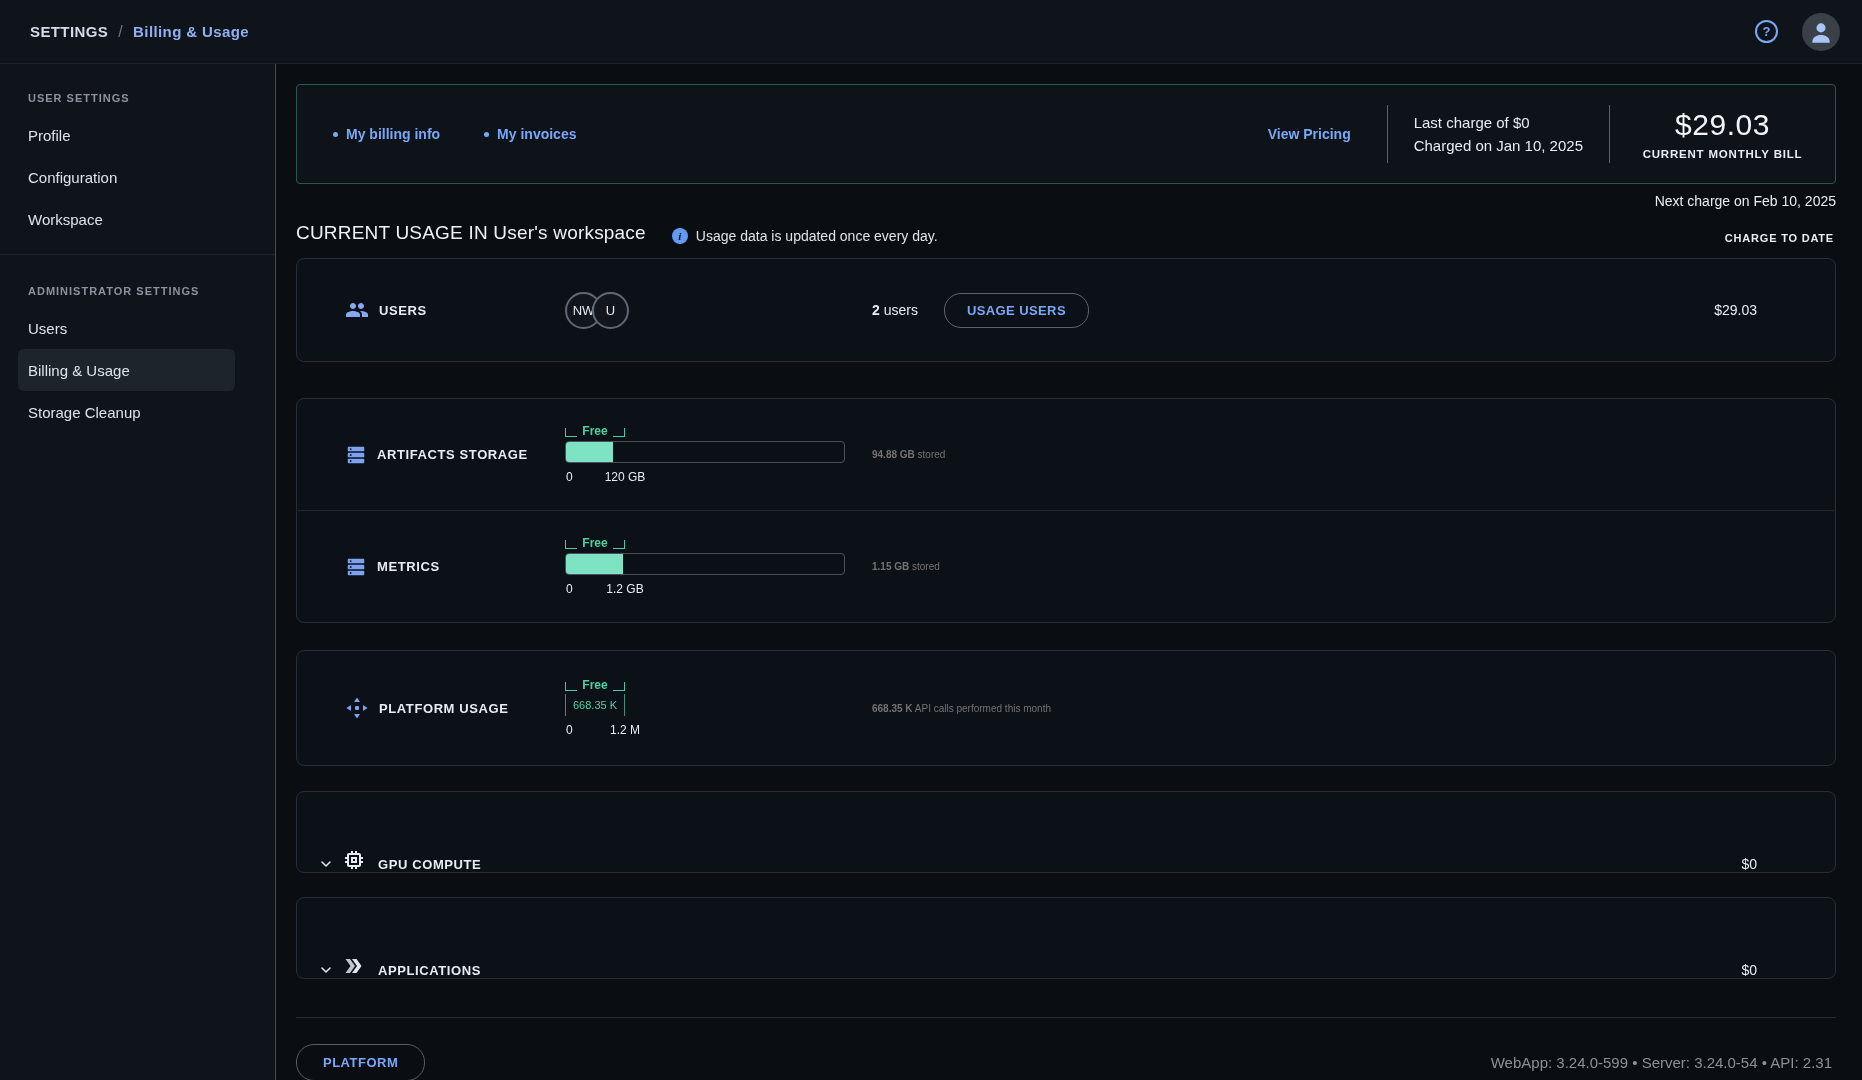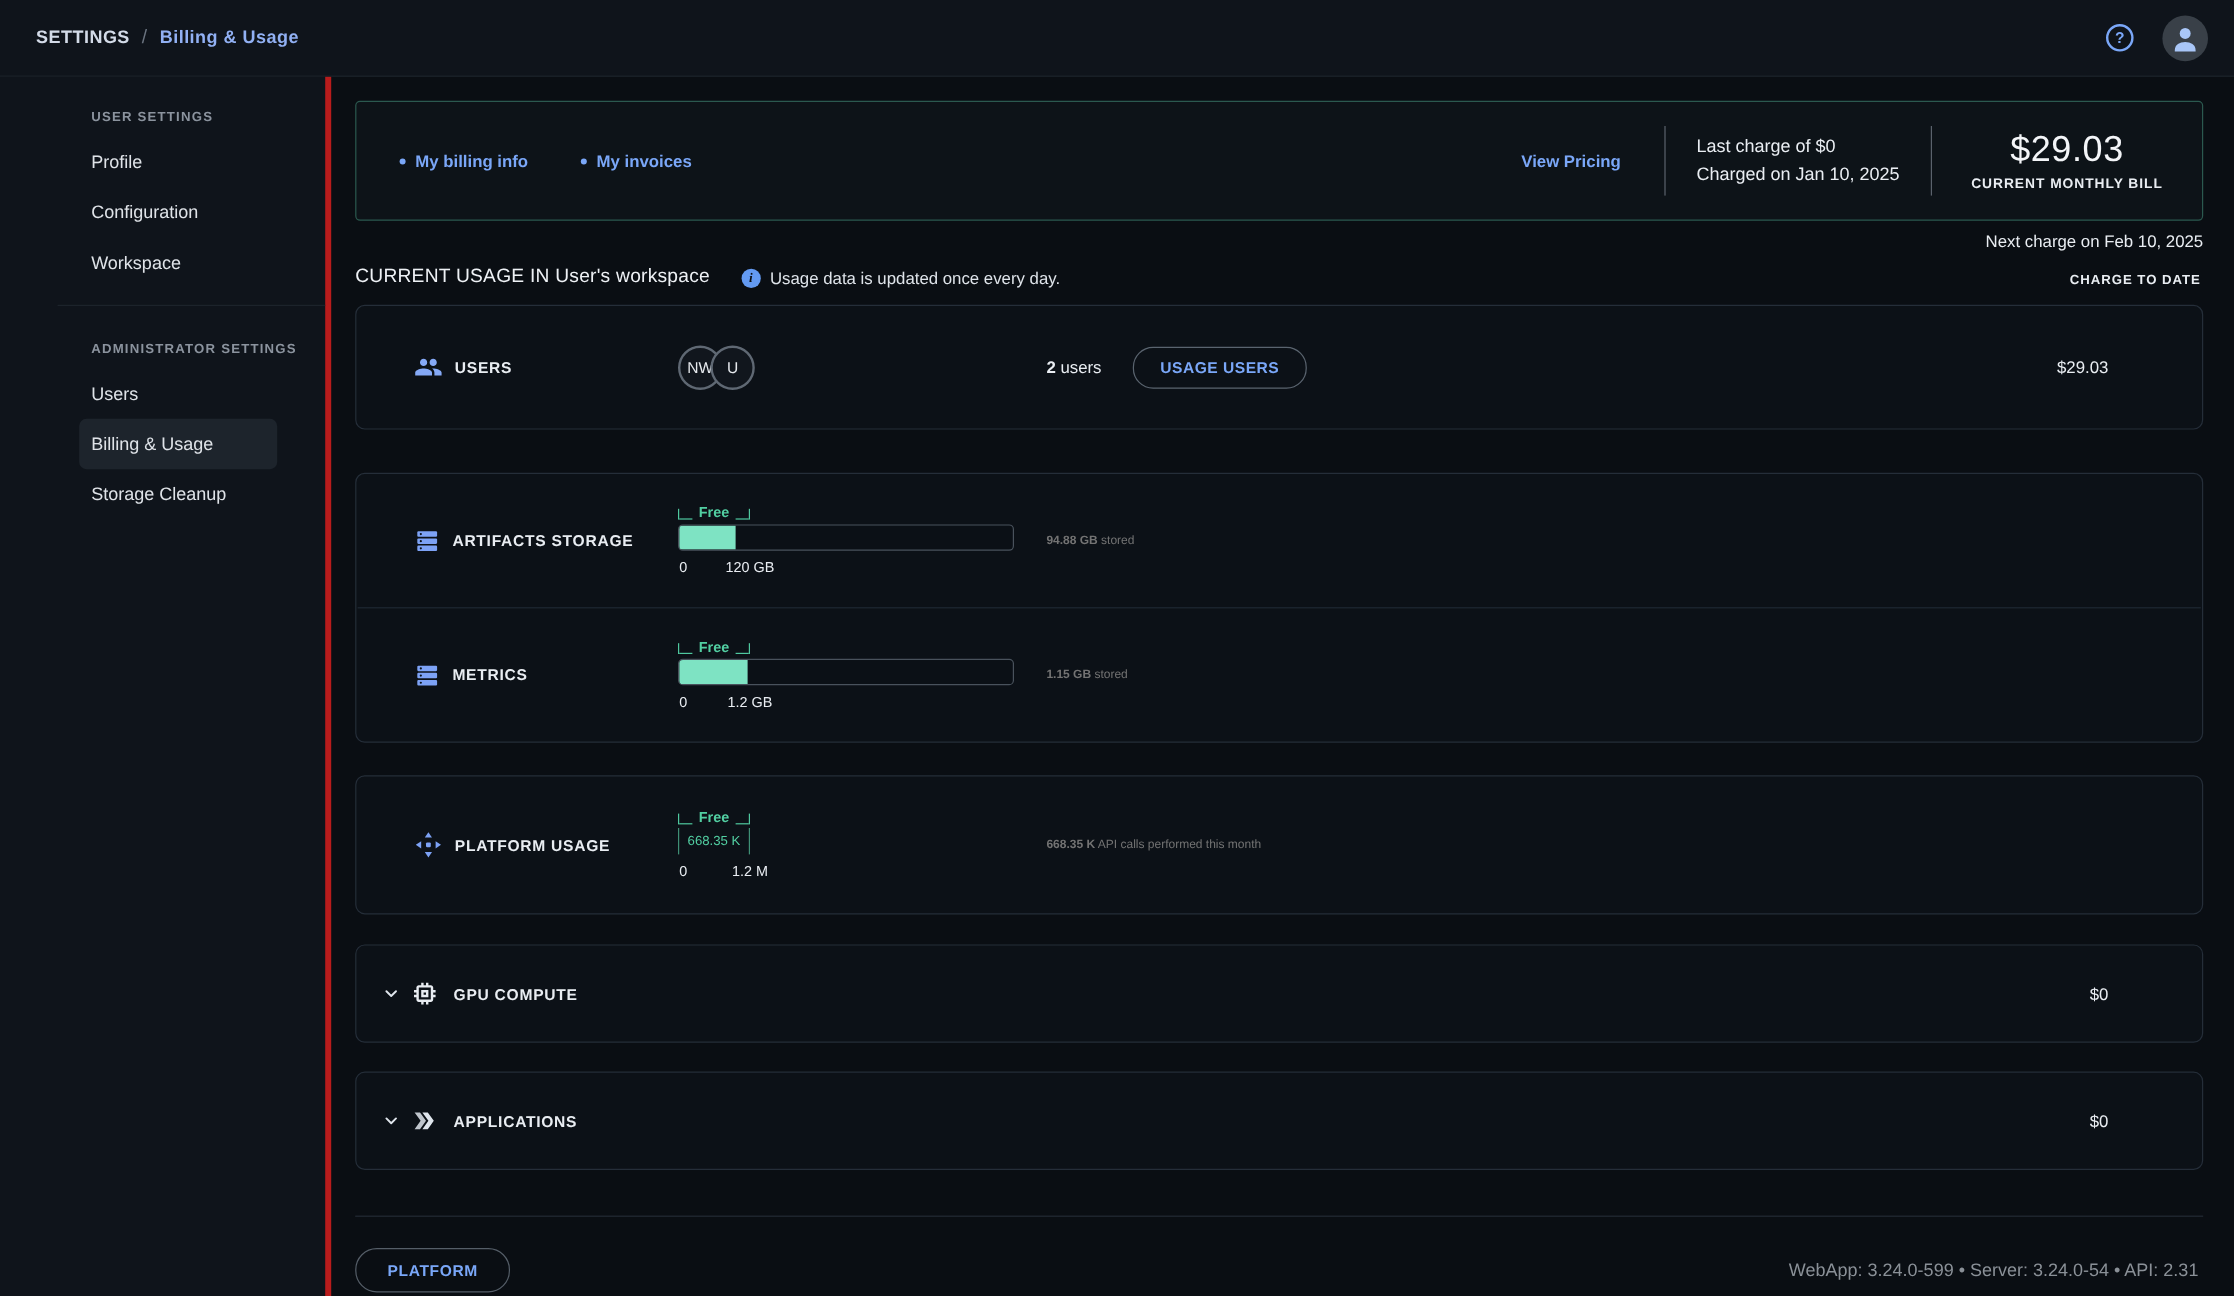--- a/index.html
+++ b/index.html
@@ -22,21 +22,21 @@
     width:23px; height:23px; border:2px solid #7aa7f8; border-radius:50%;
     color:#7aa7f8; font-size:13px; font-weight:700; display:flex; align-items:center; justify-content:center;
   }
   .avatar {
     width:38px; height:38px; border-radius:50%; background:#394048;
     display:flex; align-items:center; justify-content:center; overflow:hidden;
   }
   
   .shell { display:flex; height:1016px; }
   .sidebar {
-    width:276px; background:#0f141b; border-right:5px solid #b91c1c; flex:none; padding-top:12px;padding-left:48px;
+    width:276px; background:#0f141b; border-right:1px solid #b91c1c; flex:none; padding-top:12px;
   }
   .side-title {
     font-size:11px; font-weight:700; letter-spacing:1px; color:#8b939e;
     padding:16px 0 10px 28px;
   }
   .side-item {
     height:42px; display:flex; align-items:center; font-size:15px; color:#dfe3e8;
     margin:0 40px 0 18px; padding-left:10px; border-radius:6px; cursor:pointer;
   }
   .side-item.selected { background:#1d242c; }
@@ -52,21 +52,21 @@
   .bullet { width:5px; height:5px; border-radius:50%; background:#7aa7f8; }
   .bill-right { display:flex; align-items:center; height:100%; }
   .view-pricing { font-size:14px; font-weight:700; color:#7aa7f8; cursor:pointer; margin-right:36px; }
   .vdiv { width:1px; height:58px; background:#5a626c; }
   .last-charge { font-size:15px; color:#e9edf2; line-height:1.55; padding:0 26px; min-width:218px; }
   .bill-amount-wrap { width:225px; text-align:center; }
   .bill-amount { font-size:30px; color:#f3f5f8; letter-spacing:.5px; }
   .bill-caption { font-size:11.5px; letter-spacing:.8px; color:#e9edf2; margin-top:6px; font-weight:600; }
   .next-charge { text-align:right; font-size:14px; color:#e9edf2; margin-top:9px; }
   .heading-row { display:flex; align-items:flex-end; margin-top:13px; }
-  .usage-heading { font-size:16px; font-weight:500; color:#eef1f5; letter-spacing:.2px; }
+  .usage-heading { font-size:19px; font-weight:500; color:#eef1f5; letter-spacing:.2px; }
   .info-note { display:flex; align-items:center; gap:8px; margin-left:26px; }
   .info-icon {
     width:16px; height:16px; border-radius:50%; background:#639af2; color:#0b0f14;
     font-size:11px; font-weight:700; display:flex; align-items:center; justify-content:center;
     font-family:"Liberation Serif",serif; font-style:italic;
   }
   .note-text { font-size:14px; color:#dfe4ea; }
   .charge-to-date { margin-left:auto; font-size:11px; font-weight:700; letter-spacing:.8px; color:#e9edf2; padding-right:2px; }
   
   .card {
@@ -112,21 +112,21 @@
   .ml-limit { position:absolute; left:60px; top:0; transform:translateX(-50%); white-space:nowrap; }
   .value-row {
     margin-top:3px; width:60px; height:22px; display:flex; align-items:center; justify-content:center;
     border-left:1px solid #3f8f75; border-right:1px solid #3f8f75;
   }
   .value-row span { font-size:11px; color:#52cfa2; white-space:nowrap; }
   .stored-text { font-size:10px; color:#737373; white-space:nowrap; }
   .stored-text b { font-weight:700; }
   
   .collapse-card { height:82px; margin-top:25px; }
-  .collapse-card .card-row { height:100%; padding-left:21px; }
+  .collapse-card .card-row { height:100%; padding-left:21px;align-items:flex-end; }
   .chev { width:16px; height:16px; flex:none; cursor:pointer; margin-right:8px; display:flex; align-items:center; }
   .col-icon { margin-right:12px; display:flex; align-items:center; }
   .col-label { font-size:13px; font-weight:600; letter-spacing:.6px; color:#e9edf2; }
   .apps-card { margin-top:24px; }
   
   .footer-divider { height:1px; background:#232b35; border:none; margin-top:38px; }
   .footer-row { display:flex; align-items:center; justify-content:space-between; margin-top:26px; }
   .downgrade-btn {
     border:1px solid #555e68; border-radius:18px; background:transparent; color:#7aa7f8;
     font-size:13px; font-weight:700; letter-spacing:.5px; padding:10px 26px; cursor:pointer; font-family:inherit;

